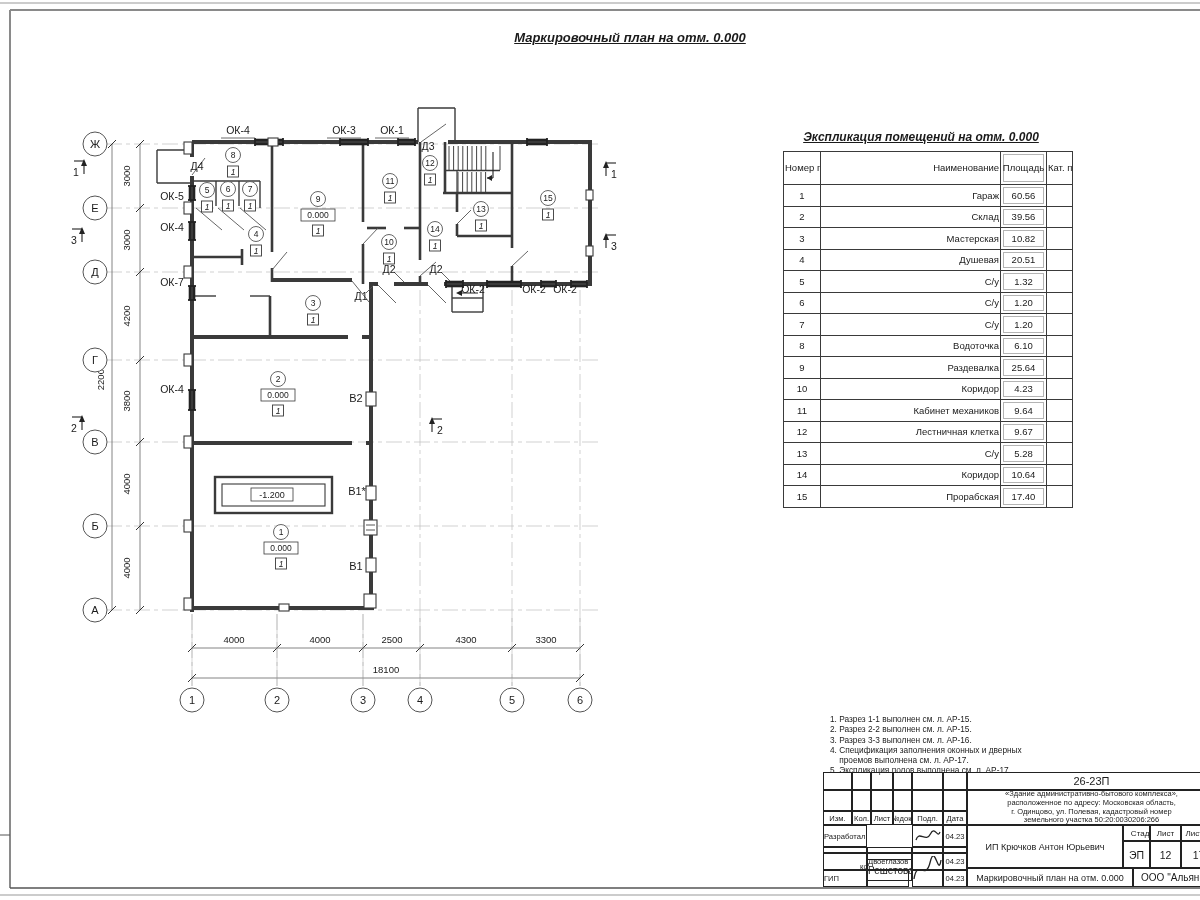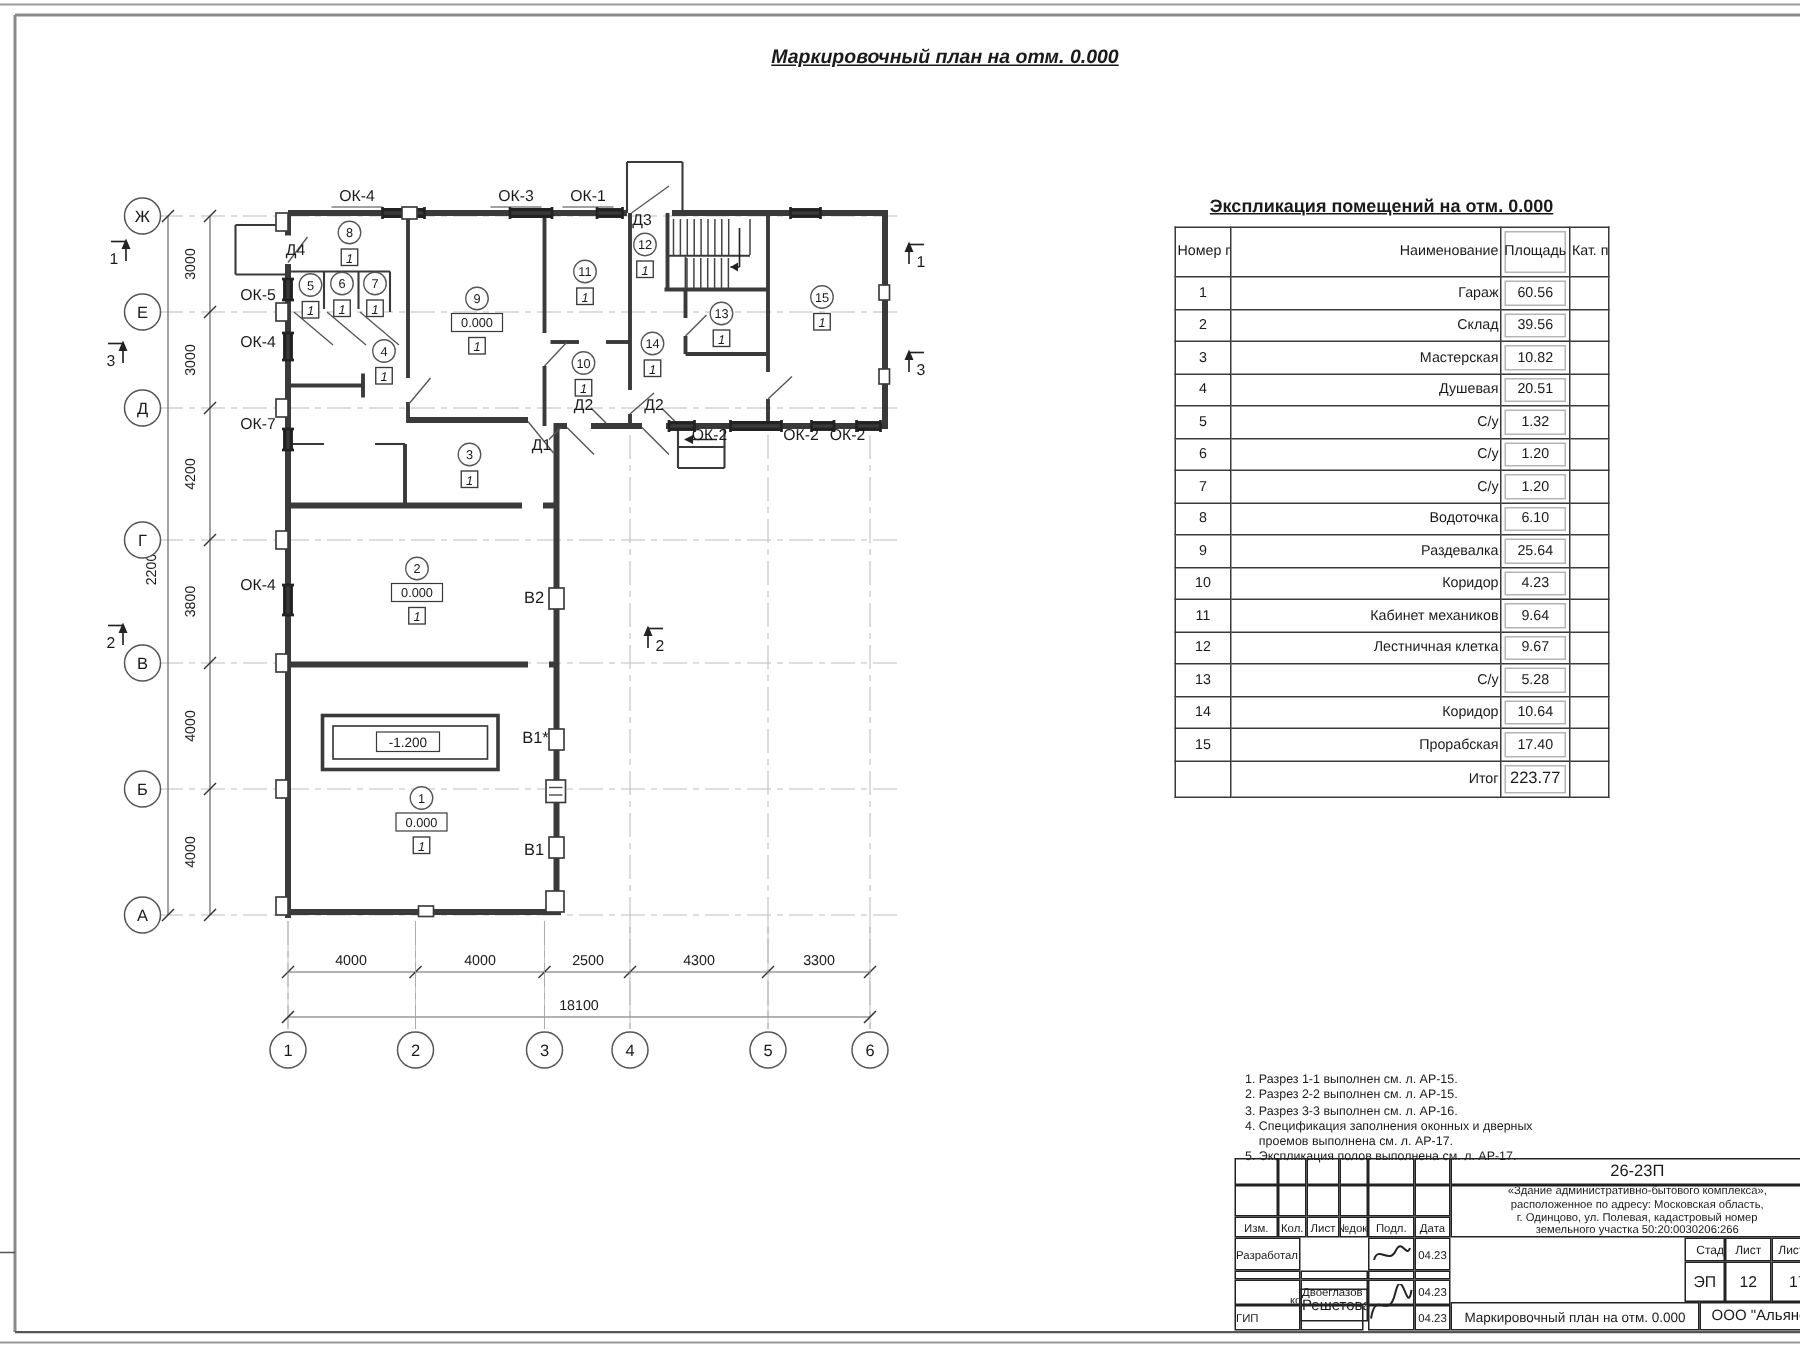--- a/index.html
+++ b/index.html
@@ -5,21 +5,21 @@
   html,body{margin:0;padding:0;background:#fff;}
   body{width:1200px;height:900px;overflow:hidden;position:relative;
        font-family:"Liberation Sans", sans-serif;color:#1a1a1a;}
   #sheet{position:absolute;inset:0;}
   svg text{font-family:"Liberation Sans", sans-serif;fill:#1a1a1a;}
   
   #plan-title{position:absolute;left:430px;top:30px;width:400px;text-align:center;
     font-size:13px;font-style:italic;font-weight:bold;text-decoration:underline;}
   
   #exp{position:absolute;left:783px;top:130px;width:276px;}
-  #exp .t-title{text-align:center;font-size:12px;font-weight:bold;
+  #exp .t-title{text-align:center;font-size:12px;font-style:italic;font-weight:bold;
     text-decoration:underline;margin-bottom:7px;}
   table.exp{border-collapse:collapse;width:273px;table-layout:fixed;}
   table.exp th,table.exp td{border:1px solid #3a3a3a;overflow:hidden;white-space:nowrap;}
   table.exp th{font-weight:normal;font-size:9.5px;height:30px;text-align:center;line-height:1.1;}
   table.exp td{height:18.5px;font-size:9.5px;}
   table.exp .c-num{width:34px;text-align:center;}
   table.exp .c-name{width:173px;text-align:right;padding-left:5px;}
   table.exp .c-area{width:43px;text-align:center;box-shadow:inset 0 0 0 2px rgba(255,255,255,1), inset 0 0 0 3px rgba(130,130,130,.6);}
   table.exp .c-cat{width:23px;}
   table.exp tr.total td{height:21px;}
@@ -493,26 +493,20 @@
     <td class="c-name">Коридор</td>
     <td class="c-area">10.64</td>
     <td class="c-cat"></td>
         </tr>
         <tr>
           <td class="c-num">15</td>
     <td class="c-name">Прорабская</td>
     <td class="c-area">17.40</td>
     <td class="c-cat"></td>
         </tr>
-        <tr class="total">
-          <td class="c-num"></td>
-  <td class="c-name">Итог</td>
-  <td class="c-area">223.77</td>
-  <td class="c-cat"></td>
-        </tr>
       </tbody>
   </table>
 </div>
 
 <div id="notes">1. Разрез 1-1 выполнен см. л. АР-15.
 2. Разрез 2-2 выполнен см. л. АР-15.
 3. Разрез 3-3 выполнен см. л. АР-16.
 4. Спецификация заполнения оконных и дверных
     проемов выполнена см. л. АР-17.
 5. Экспликация полов выполнена см. л. АР-17.</div>
@@ -558,20 +552,21 @@
     <svg width="32" height="28" style="position: absolute; left: 88px; top: 84px; pointer-events: none;">
       <path d="M3,23 C 6.4,2 14.4,26 19.2,6 S 27.2,22 30,4" fill="none" stroke="#222" stroke-width="1.3"></path>
     </svg>
     <div class="cell" style="left: 144px; top: 0px; width: 249px; height: 18px; font-size: 11px;">26-23П</div>
     <div class="cell" style="left: 144px; top: 18px; width: 249px; height: 35px; font-size: 7.5px; line-height: 8.6px; flex-direction: column;">
       <div>«Здание административно-бытового комплекса»,</div>
       <div>расположенное по адресу: Московская область,</div>
       <div>г. Одинцово, ул. Полевая, кадастровый номер</div>
       <div>земельного участка 50:20:0030206:266</div>
     </div>
+    <div class="cell" style="left: 144px; top: 53px; width: 156px; height: 43px; font-size: 9px;">ИП Крючков Антон Юрьевич</div>
     <div class="cell" style="left: 300px; top: 53px; width: 27px; height: 16px; font-size: 8px; padding-left: 16px;">Стадия</div>
     <div class="cell" style="left: 327px; top: 53px; width: 31px; height: 16px; font-size: 8px;">Лист</div>
     <div class="cell" style="left: 358px; top: 53px; width: 35px; height: 16px; font-size: 8px;">Листов</div>
     <div class="cell" style="left: 300px; top: 69px; width: 27px; height: 27px; font-size: 10.5px;">ЭП</div>
     <div class="cell" style="left: 327px; top: 69px; width: 31px; height: 27px; font-size: 10.5px;">12</div>
     <div class="cell" style="left: 358px; top: 69px; width: 35px; height: 27px; font-size: 10.5px;">17</div>
     <div class="cell" style="left: 144px; top: 96px; width: 166px; height: 19px; font-size: 9px;">Маркировочный план на отм. 0.000</div>
     <div class="cell" style="left: 310px; top: 96px; width: 83px; height: 19px; font-size: 10px;">ООО "Альянс"</div>
   </div>
 

